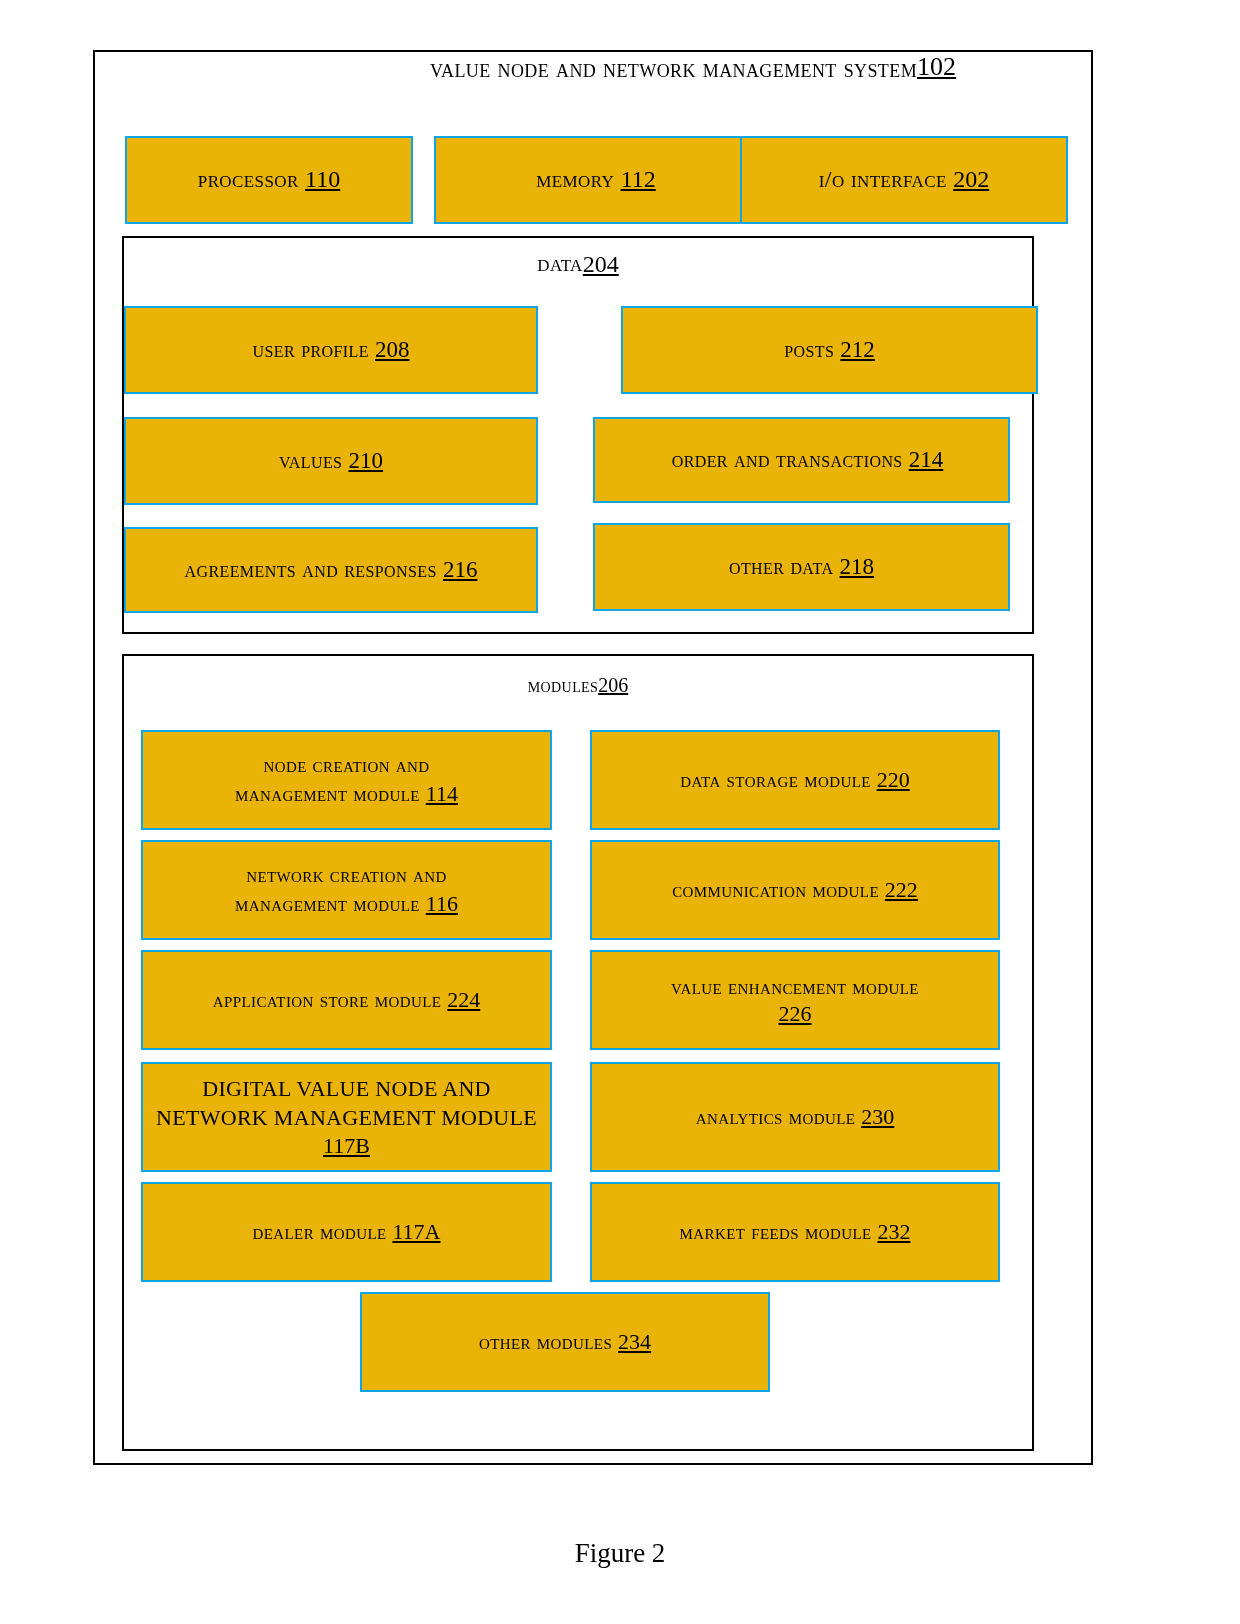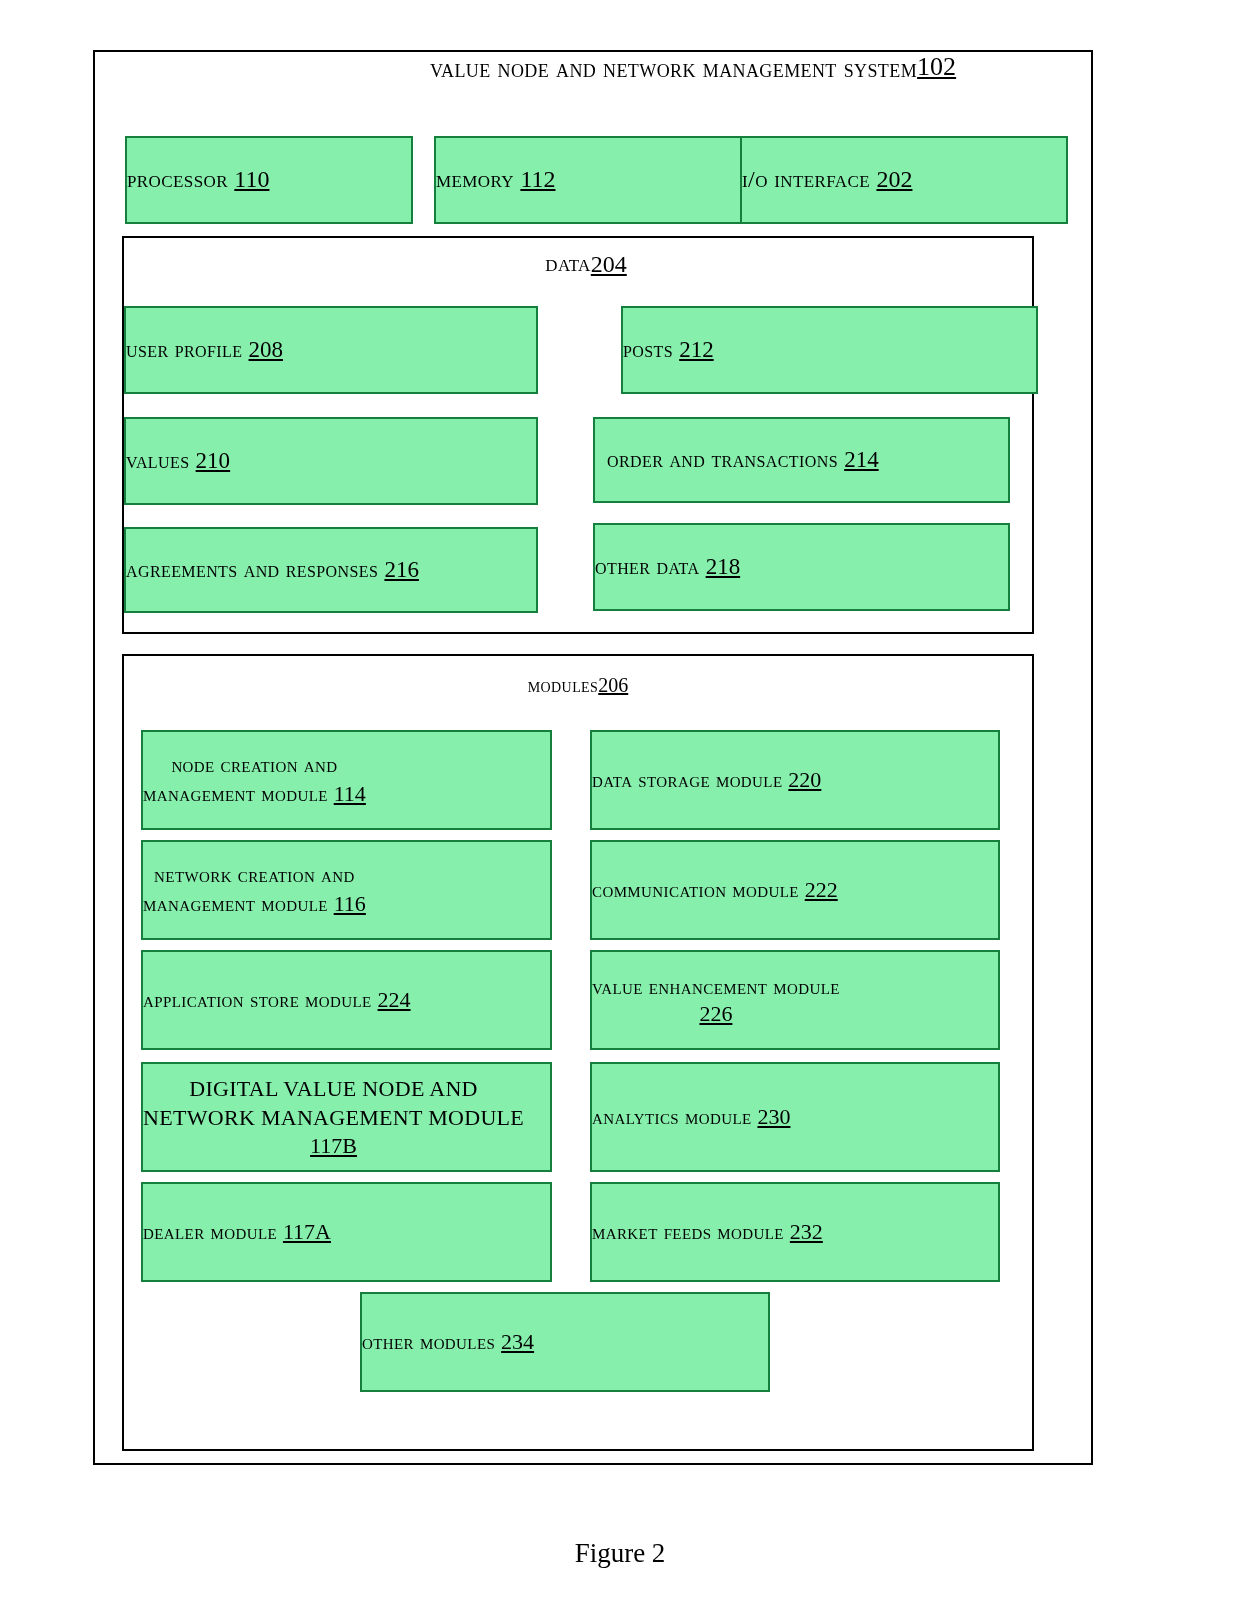--- a/index.html
+++ b/index.html
@@ -18,26 +18,26 @@
 
   
   .frame {
     position: absolute;
     border: 2px solid #000;
     box-sizing: border-box;
     background: #fff;
   }
   .box {
     position: absolute;
-    border: 2px solid #15803d;
+    border: 2px solid #0ea5e9;
     box-sizing: border-box;
-    background: #86efac;
+    background: #eab308;
     display: flex;
     align-items: center;
-    justify-content: flex-start;
+    justify-content: center;
     text-align: center;
   }
 
   
   .sc {
     font-variant: small-caps;
     text-transform: lowercase;
     letter-spacing: 0.4px;
     line-height: 1.30;
     white-space: pre-line;
@@ -91,21 +91,21 @@
 
   
   #data-frame {
     left: 122px;
     top: 236px;
     width: 912px;
     height: 398px;
   }
   #data-title {
     position: absolute;
-    left: 130px;
+    left: 122px;
     top: 244px;
     width: 912px;
     height: 40px;
     display: flex;
     align-items: center;
     justify-content: center;
     font-size: 24px;
   }
   .data-box { font-size: 23px; }
   .dcol-l { left: 124px; width: 414px; }

